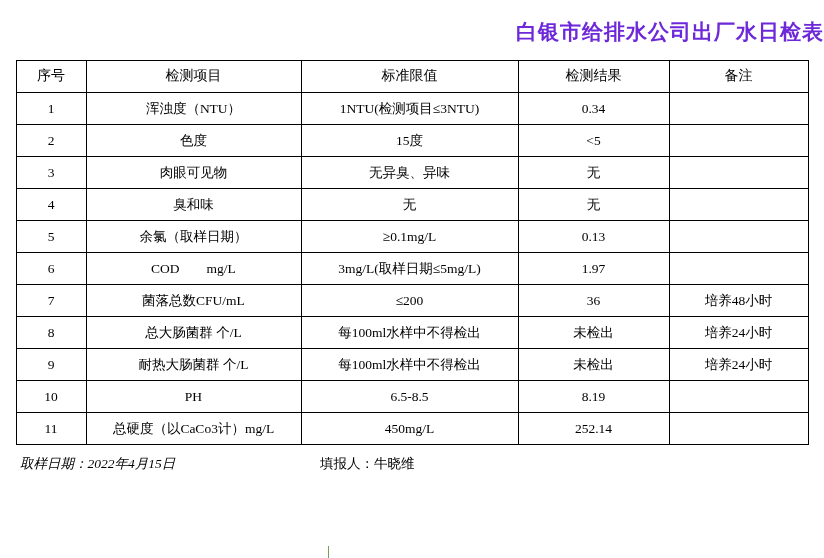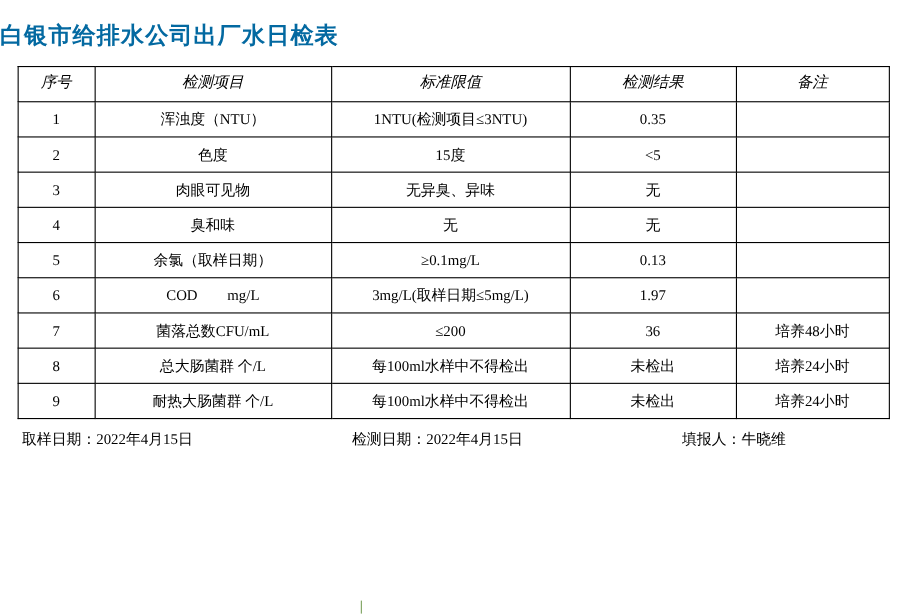--- a/index.html
+++ b/index.html
@@ -14,28 +14,28 @@
     color: #000000;
     overflow: hidden;
   }
   .page {
     position: relative;
     width: 824px;
     height: 558px;
     box-sizing: border-box;
   }
   .doc-title {
-    text-align: left;
+    text-align: right;
     font-family: "Liberation Serif", serif;
     font-size: 21px;
     font-weight: bold;
     letter-spacing: 1px;
     padding-top: 18px;
     padding-bottom: 14px;
-    color: #0369a1;
+    color: #6d28d9;
   }
   table.report {
     border-collapse: collapse;
     margin: 0 auto;
     width: 792px;
     table-layout: fixed;
   }
   table.report td, table.report th {
     border: 1px solid #000000;
     font-weight: normal;
@@ -43,36 +43,35 @@
     font-family: "Liberation Serif", serif;
     text-align: center;
     vertical-align: middle;
     height: 31px;
     padding: 0 2px;
     line-height: 1.15;
   }
   table.report thead td {
     font-size: 14px;
     height: 31px;
-    font-style: italic;
   }
   col.c-no { width: 70px; }
   col.c-item { width: 215px; }
   col.c-limit { width: 217px; }
   col.c-result { width: 151px; }
   col.c-note { width: 139px; }
   .footer {
     width: 792px;
     margin: 0 auto;
     padding-top: 10px;
     display: flex;
     font-size: 13.5px;
     font-family: "Liberation Serif", serif;
   }
-  .footer .f1 { width: 300px; text-align: left; padding-left: 4px; }
+  .footer .f1 { width: 300px; text-align: left; padding-left: 4px; font-style: italic; }
   .footer .f2 { width: 300px; text-align: left; }
   .footer .f3 { flex: 1; text-align: left; }
   .tick {
     position: absolute;
     left: 328px;
     top: 546px;
     width: 1px;
     height: 12px;
     background: #7ba05b;
   }
@@ -99,21 +98,21 @@
         <td>标准限值</td>
         <td>检测结果</td>
         <td>备注</td>
       </tr>
     </thead>
     <tbody>
       <tr>
         <td>1</td>
         <td>浑浊度（NTU）</td>
         <td>1NTU(检测项目≤3NTU)</td>
-        <td>0.35</td>
+        <td>0.34</td>
         <td></td>
       </tr>
       <tr>
         <td>2</td>
         <td>色度</td>
         <td>15度</td>
         <td>&lt;5</td>
         <td></td>
       </tr>
       <tr>
@@ -158,23 +157,36 @@
         <td>未检出</td>
         <td>培养24小时</td>
       </tr>
       <tr>
         <td>9</td>
         <td>耐热大肠菌群 个/L</td>
         <td>每100ml水样中不得检出</td>
         <td>未检出</td>
         <td>培养24小时</td>
       </tr>
+      <tr>
+        <td>10</td>
+        <td>PH</td>
+        <td>6.5-8.5</td>
+        <td>8.19</td>
+        <td></td>
+      </tr>
+      <tr>
+        <td>11</td>
+        <td>总硬度（以CaCo3计）mg/L</td>
+        <td>450mg/L</td>
+        <td>252.14</td>
+        <td></td>
+      </tr>
     </tbody>
   </table>
 
   <div class="footer">
     <div class="f1">取样日期：2022年4月15日</div>
-    <div class="f2">检测日期：2022年4月15日</div>
     <div class="f3">填报人：牛晓维</div>
   </div>
 
   <div class="tick"></div>
 </div>
 
 </body></html>

